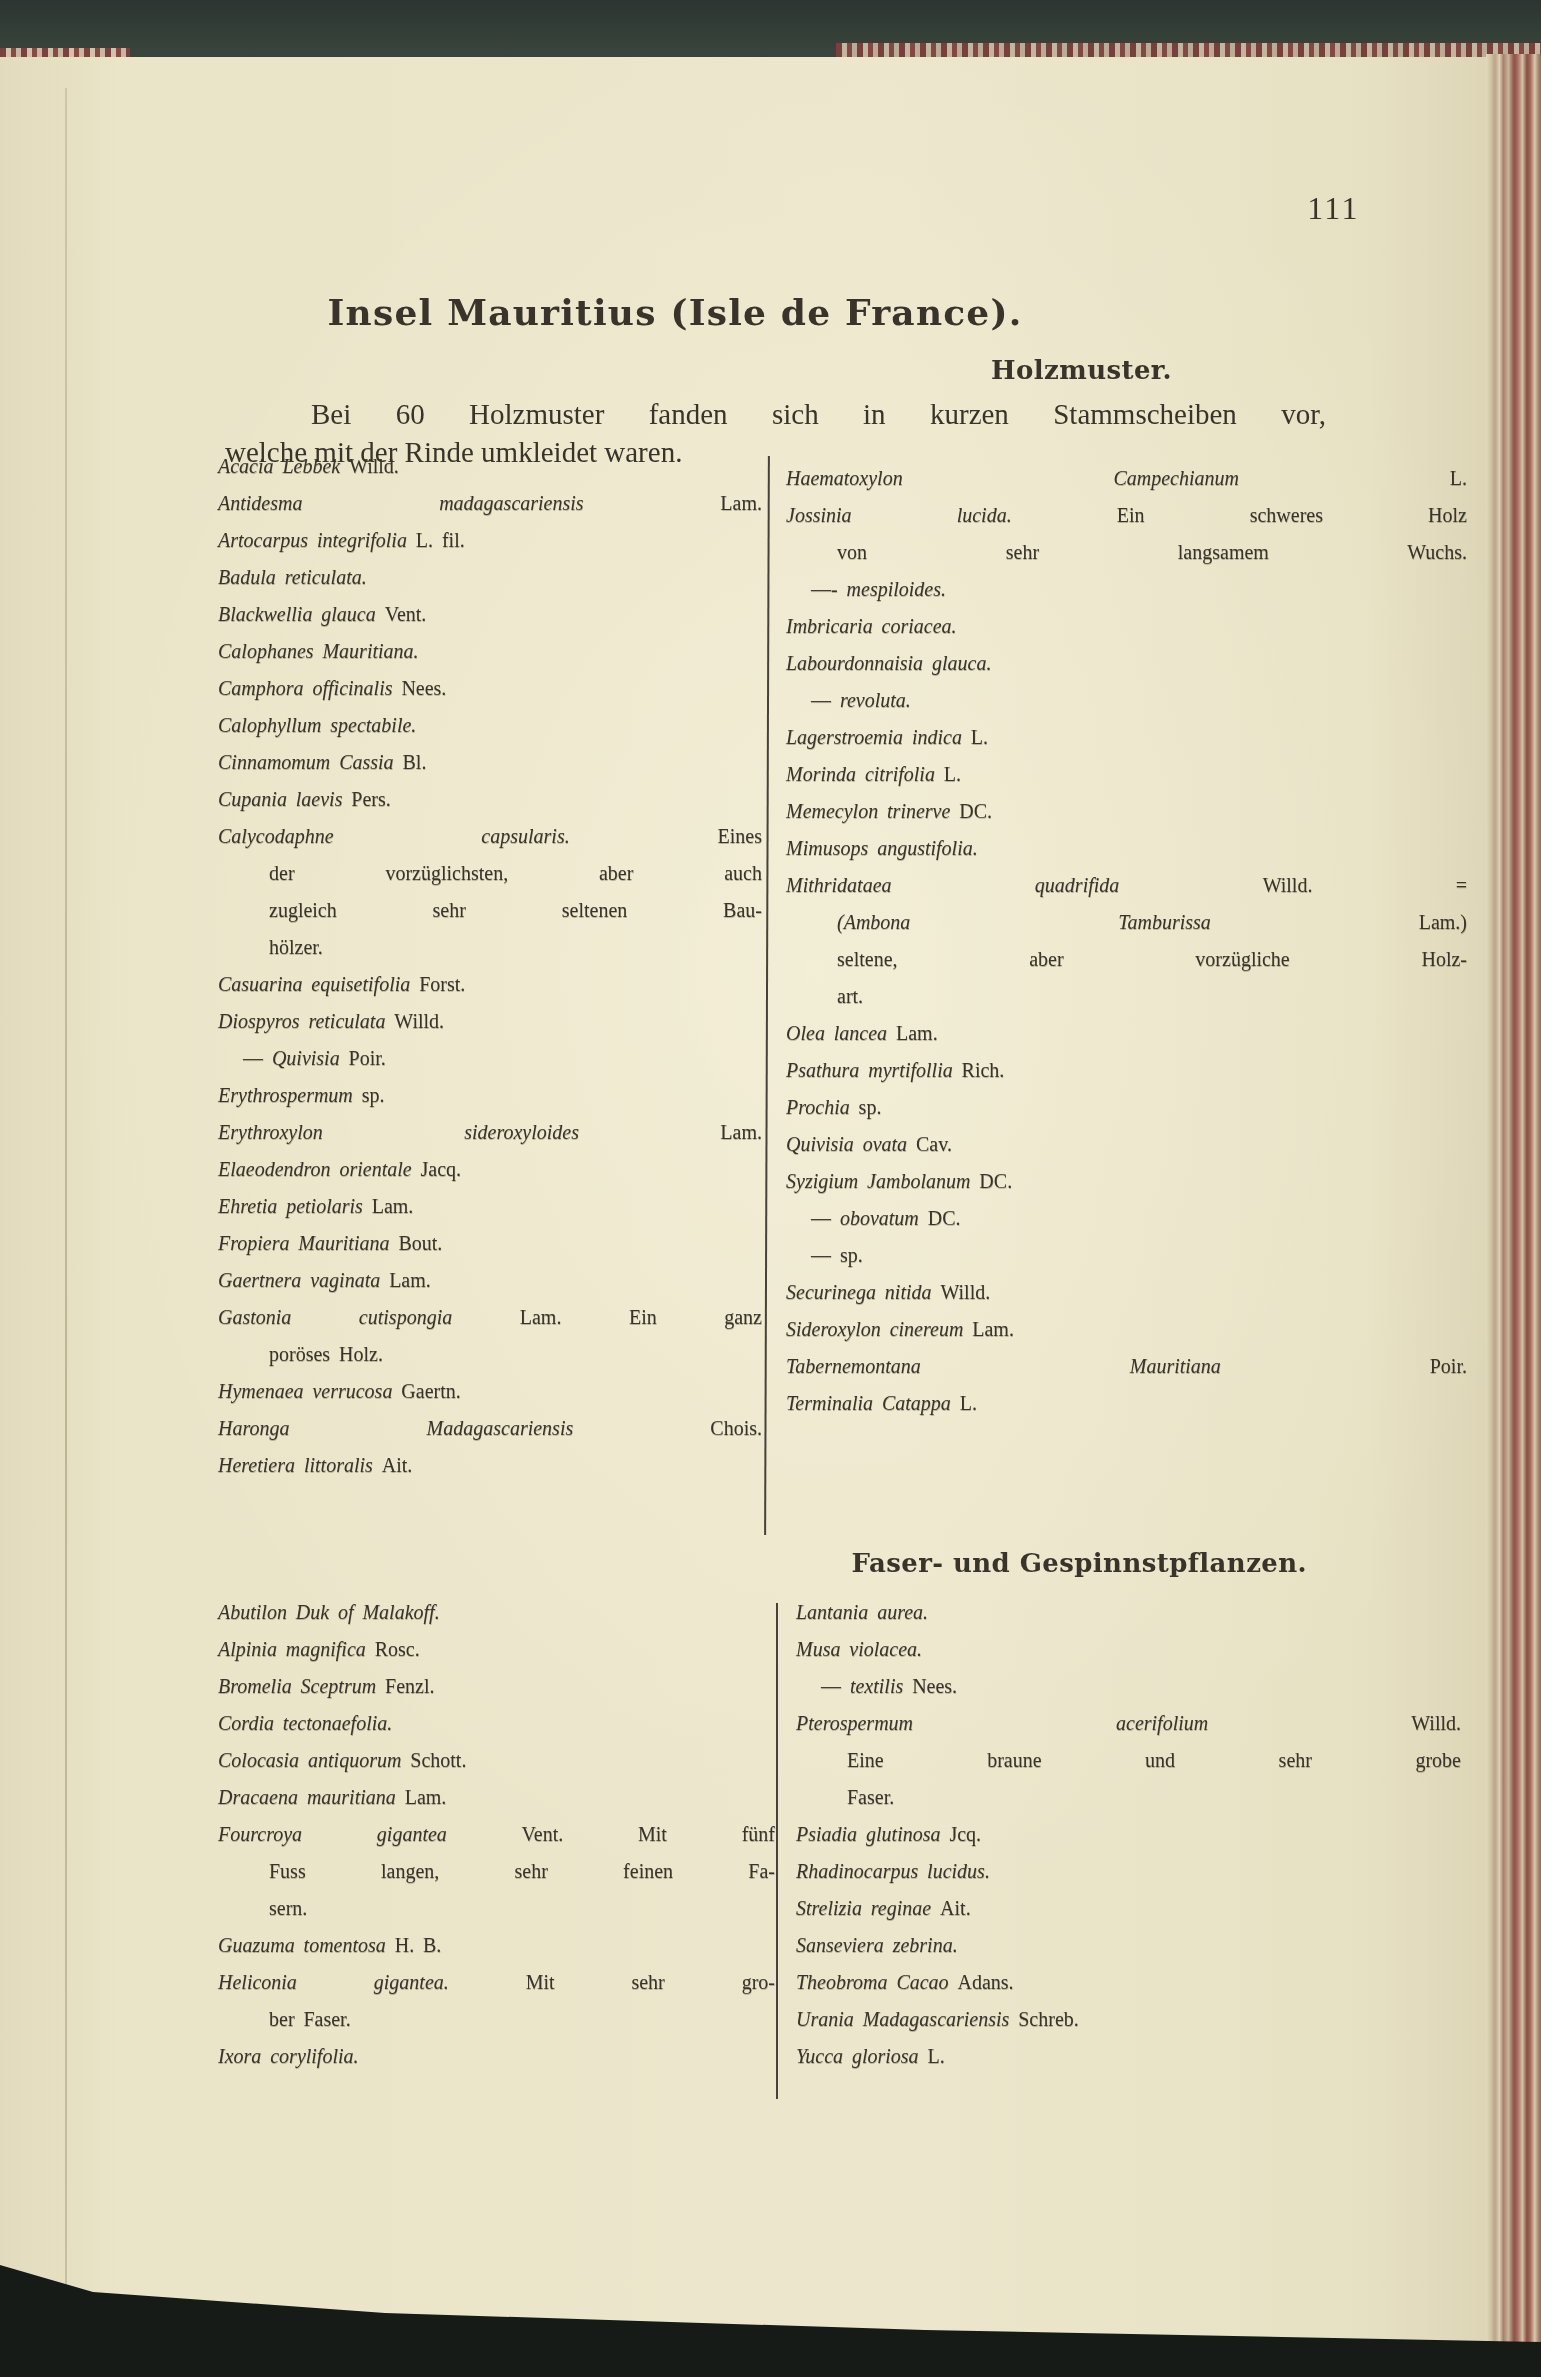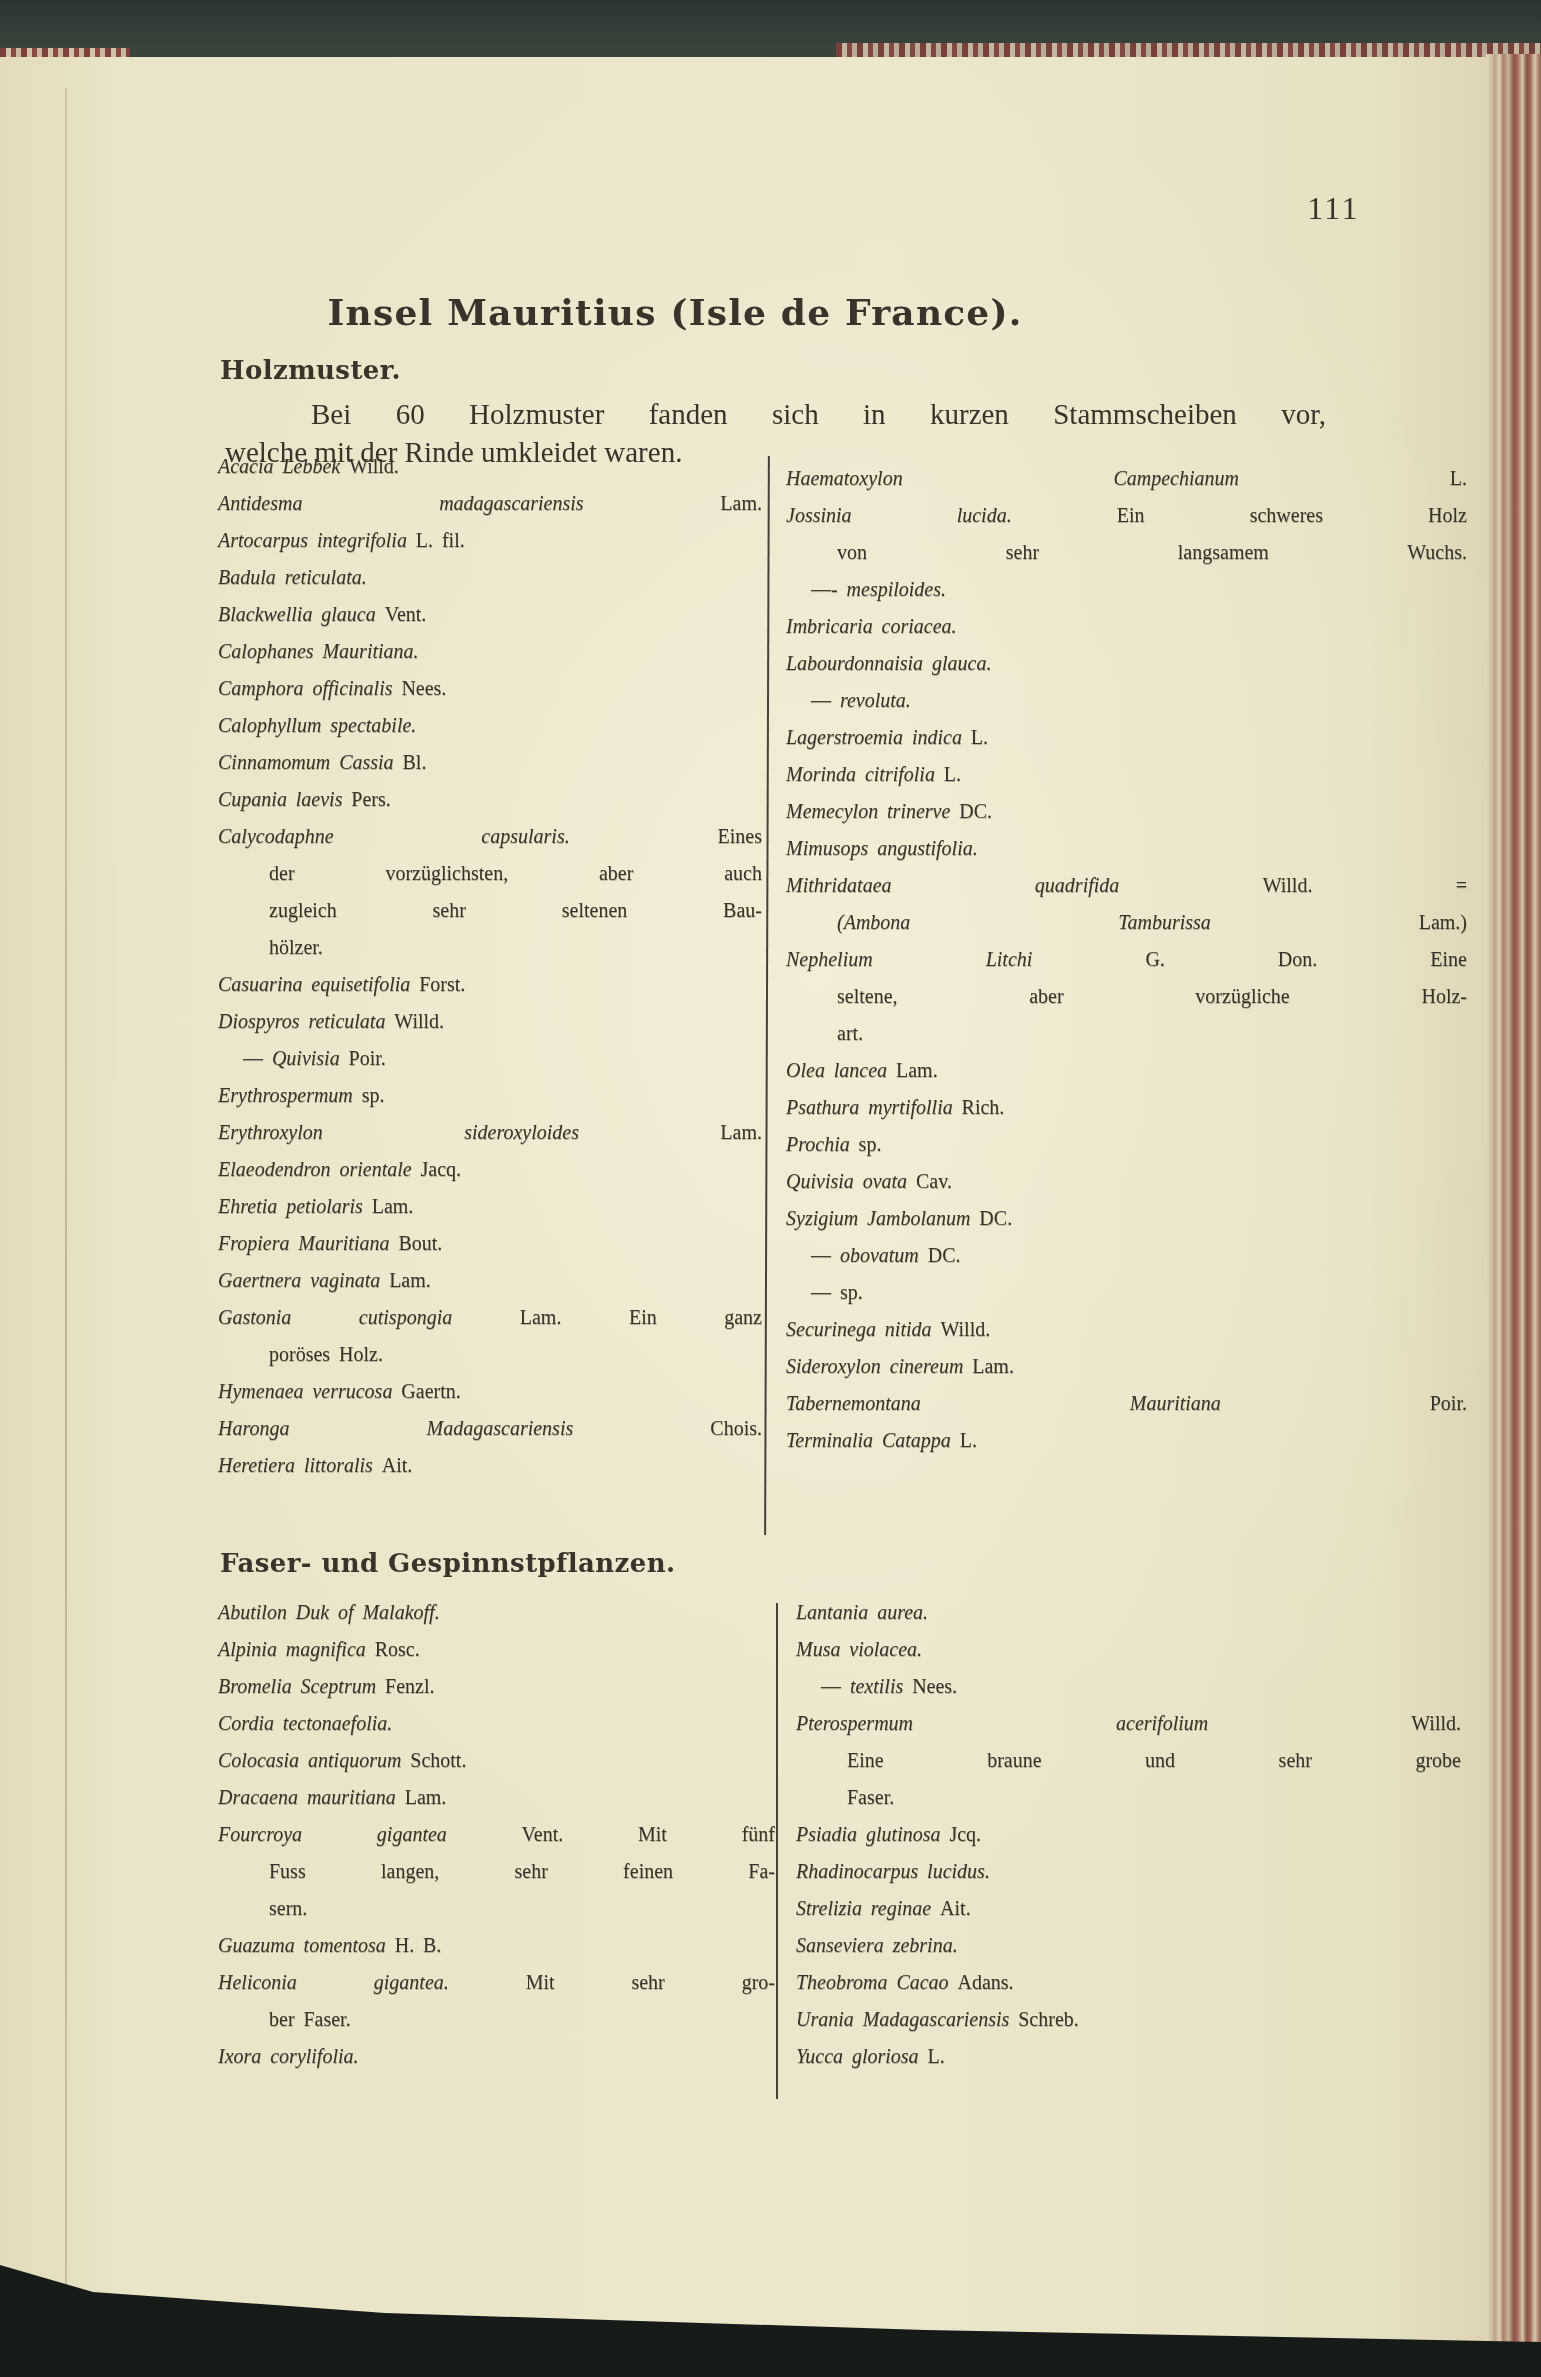--- a/index.html
+++ b/index.html
@@ -57,21 +57,21 @@
   .page-number{
     position:absolute;top:133px;left:1264px;width:139px;
     font-size:32px;letter-spacing:2.3px;text-align:center;
   }
   .doc-title{
     position:absolute;top:234px;left:220px;width:910px;
     text-align:center;font-weight:bold;font-size:36px;letter-spacing:1.2px;
     font-family:"DejaVu Serif","Liberation Serif",serif;
   }
   .sec-heading{
-    position:absolute;font-weight:bold;font-size:26px;text-align:left;
+    position:absolute;font-weight:bold;font-size:26px;text-align:right;
     letter-spacing:0.4px;
     font-family:"DejaVu Serif","Liberation Serif",serif;
   }
   .h1{top:298px;left:220px;width:952px;}
   .h2{top:1491px;left:220px;width:1087px;}
 
   .intro{
     position:absolute;top:338px;left:218px;width:1101px;
     font-size:29px;line-height:38px;margin-left:7px;
   }
@@ -159,21 +159,20 @@
         <div class="ln dash"><span class="r">—- </span><span class="i">mespiloides.</span></div>
         <div class="ln"><span class="i">Imbricaria coriacea.</span></div>
         <div class="ln"><span class="i">Labourdonnaisia glauca.</span></div>
         <div class="ln dash"><span class="r">— </span><span class="i">revoluta.</span></div>
         <div class="ln"><span class="i">Lagerstroemia indica </span><span class="r">L.</span></div>
         <div class="ln"><span class="i">Morinda citrifolia </span><span class="r">L.</span></div>
         <div class="ln"><span class="i">Memecylon trinerve </span><span class="r">DC.</span></div>
         <div class="ln"><span class="i">Mimusops angustifolia.</span></div>
         <div class="ln j"><span class="i">Mithridataea quadrifida </span><span class="r">Willd. =</span></div>
         <div class="ln cont j"><span class="i">(Ambona Tamburissa </span><span class="r">Lam.)</span></div>
-        <div class="ln j"><span class="i">Nephelium Litchi </span><span class="r">G. Don. Eine</span></div>
         <div class="ln cont j"><span class="r">seltene, aber vorzügliche Holz-</span></div>
         <div class="ln cont"><span class="r">art.</span></div>
         <div class="ln"><span class="i">Olea lancea </span><span class="r">Lam.</span></div>
         <div class="ln"><span class="i">Psathura myrtifollia </span><span class="r">Rich.</span></div>
         <div class="ln"><span class="i">Prochia </span><span class="r">sp.</span></div>
         <div class="ln"><span class="i">Quivisia ovata </span><span class="r">Cav.</span></div>
         <div class="ln"><span class="i">Syzigium Jambolanum </span><span class="r">DC.</span></div>
         <div class="ln dash"><span class="r">— </span><span class="i">obovatum </span><span class="r">DC.</span></div>
         <div class="ln dash"><span class="r">— sp.</span></div>
         <div class="ln"><span class="i">Securinega nitida </span><span class="r">Willd.</span></div>

